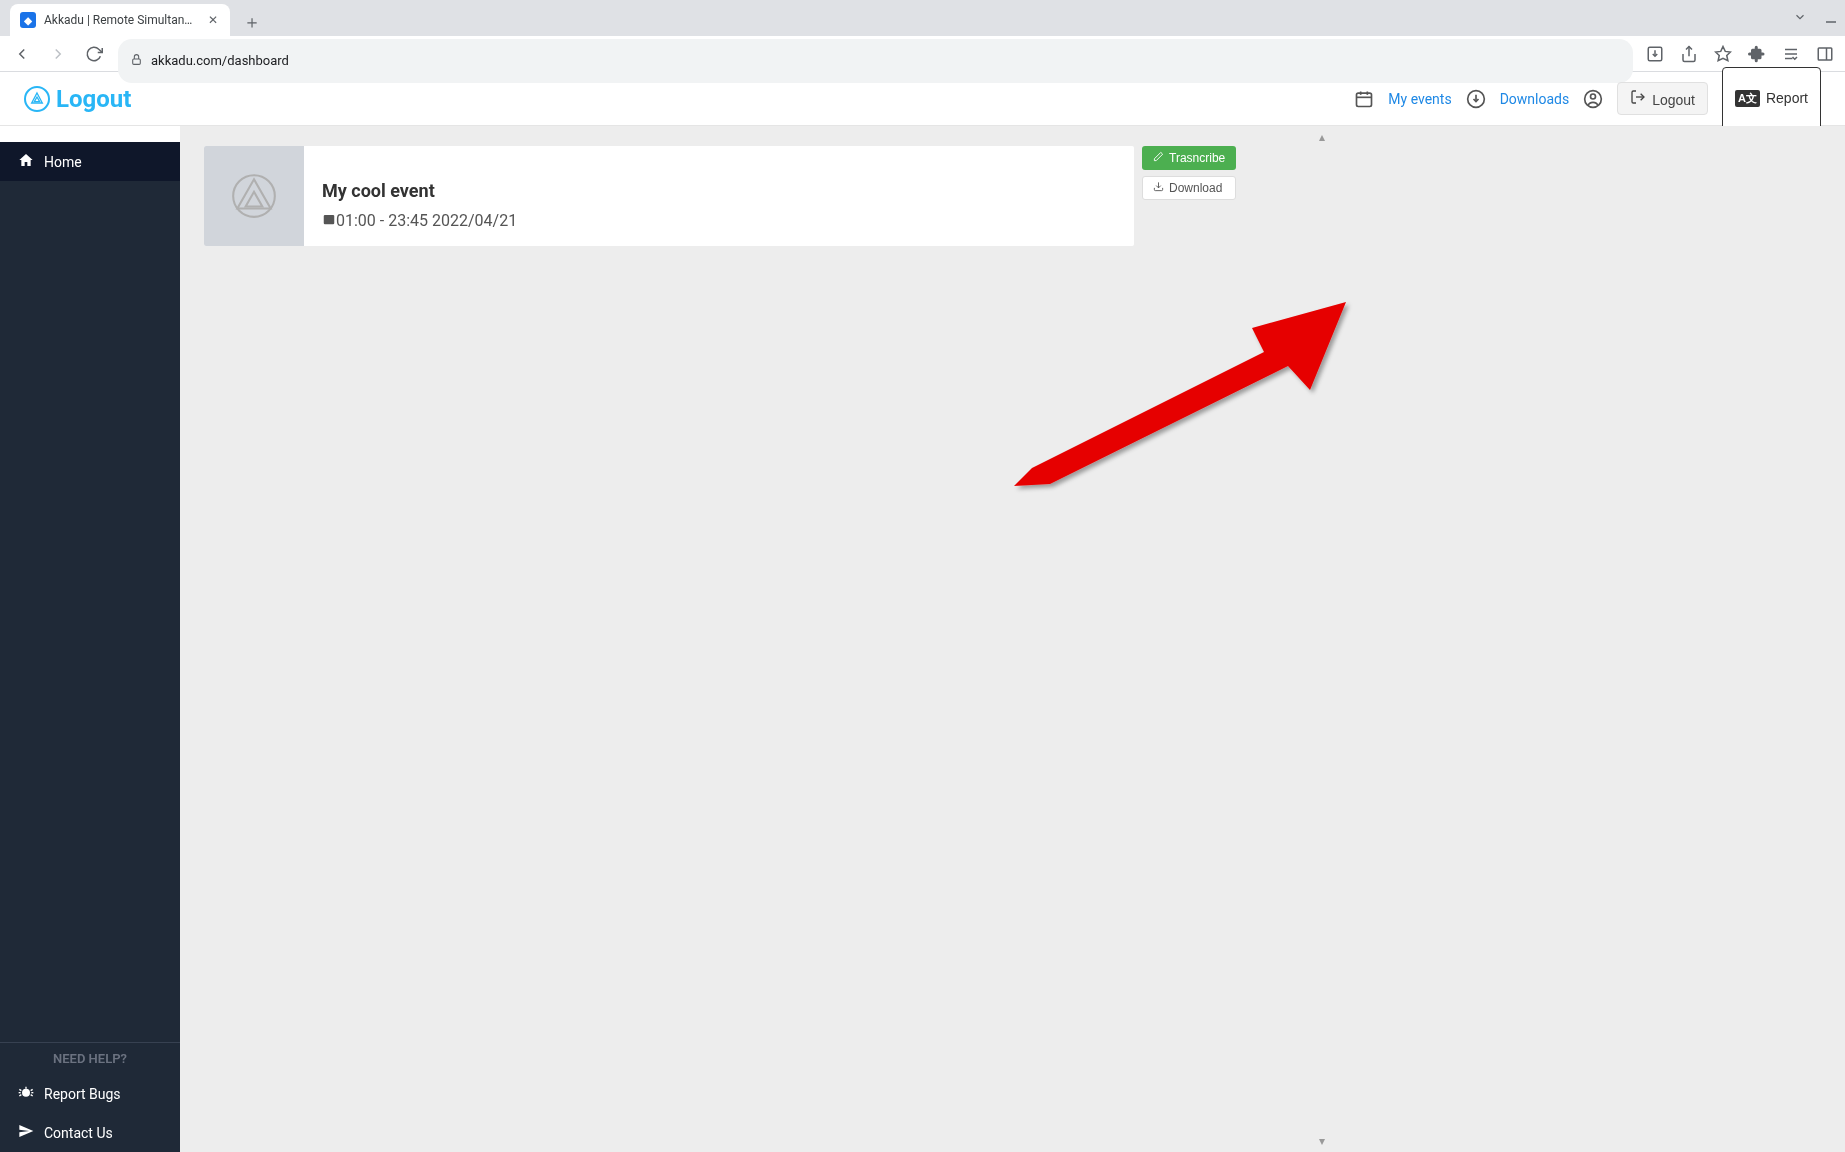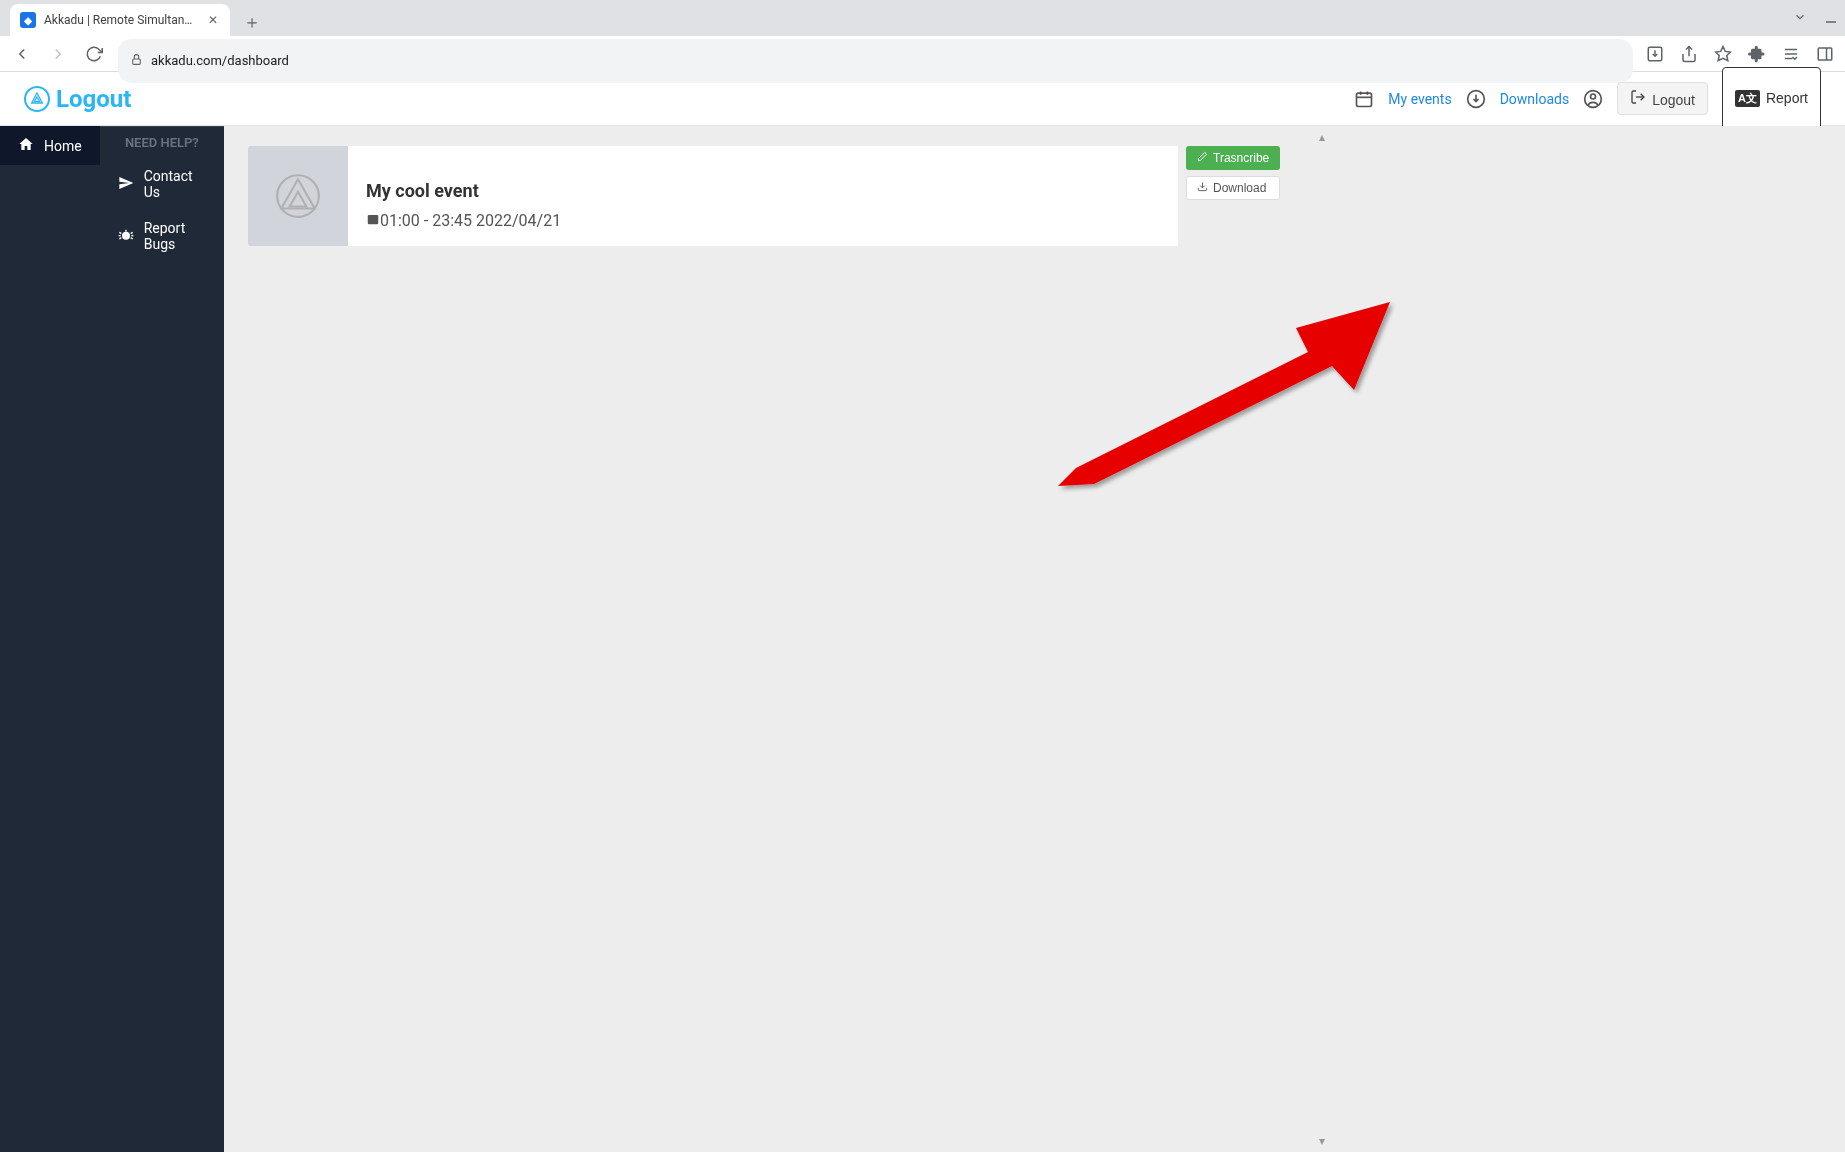--- a/index.html
+++ b/index.html
@@ -28,21 +28,21 @@
   .brand-icon { width: 26px; height: 26px; border: 2px solid #29b6f6; border-radius: 50%; display: flex; align-items: center; justify-content: center; font-size: 14px; }
   .header-right { display: flex; align-items: center; gap: 14px; }
   .header-link { display: flex; align-items: center; gap: 6px; font-size: 14px; cursor: pointer; }
   .header-link.blue { color: #1e88e5; }
   .header-icon-btn { width: 20px; height: 20px; display:flex; align-items:center; justify-content:center; color:#555; }
   .logout-btn { background: #f4f4f4; border: 1px solid #e0e0e0; border-radius: 4px; padding: 6px 12px; display: flex; align-items: flex-end; gap: 6px; font-size: 14px; color: #444; cursor: pointer; }
   .lang-btn { border: 1px solid #333; border-radius: 4px; padding: 22px 12px; display: flex; align-items: flex-start; gap: 6px; font-size: 14px; color: #333; cursor: pointer; background:#fff; }
   
   
   .app-body { display: flex; height: calc(1152px - 36px - 36px - 54px); }
-  .sidebar { width: 224px; background: #1f2937; color: #fff; display: flex; flex-direction: row; }
+  .sidebar { width: 180px; background: #1f2937; color: #fff; display: flex; flex-direction: column; margin-top: 16px; }
   .sidebar-top { flex: 1; }
   .sidebar-item { padding: 10px 18px; display: flex; align-items: center; gap: 10px; cursor: pointer; font-size: 14px; }
   .sidebar-item.active { background: #0f172a; }
   .sidebar-bottom { }
   .need-help { text-align: center; padding: 8px; color: #6b7280; font-size: 13px; font-weight: 600; border-top: 1px solid #374151; }
   
   .main { flex: 1; background: #ededed; position: relative; }
   .content-wrap { margin: 20px 24px; position: relative; }
   
   .event-row { display: flex; gap: 8px; align-items: flex-start; }
@@ -219,42 +219,42 @@
         <span>
           <svg width="16" height="16" viewBox="0 0 24 24" fill="currentColor">
               <path d="M12 3l10 9h-3v9h-5v-6h-4v6H5v-9H2z"></path>
             </svg>
         </span>
         <span>Home</span>
       </div>
     </div>
     <div class="sidebar-bottom">
       <div class="need-help">NEED HELP?</div>
-      <div class="sidebar-item">
-        <span>
-          <svg width="16" height="16" viewBox="0 0 24 24" fill="currentColor">
-              <path d="M2 21l21-9L2 3v7l15 2-15 2z"></path>
-            </svg>
-        </span>
-        <span>Contact Us</span>
-      </div>
       <div class="sidebar-item">
         <span>
           <svg width="16" height="16" viewBox="0 0 24 24" fill="currentColor">
               <circle cx="12" cy="13" r="6"></circle>
               <line x1="12" y1="7" x2="12" y2="4" stroke="currentColor" stroke-width="2"></line>
               <line x1="5" y1="10" x2="2" y2="8" stroke="currentColor" stroke-width="2"></line>
               <line x1="19" y1="10" x2="22" y2="8" stroke="currentColor" stroke-width="2"></line>
               <line x1="5" y1="16" x2="2" y2="18" stroke="currentColor" stroke-width="2"></line>
               <line x1="19" y1="16" x2="22" y2="18" stroke="currentColor" stroke-width="2"></line>
               <line x1="4" y1="13" x2="1" y2="13" stroke="currentColor" stroke-width="2"></line>
               <line x1="20" y1="13" x2="23" y2="13" stroke="currentColor" stroke-width="2"></line>
             </svg>
         </span>
         <span>Report Bugs</span>
+      </div>
+      <div class="sidebar-item">
+        <span>
+          <svg width="16" height="16" viewBox="0 0 24 24" fill="currentColor">
+              <path d="M2 21l21-9L2 3v7l15 2-15 2z"></path>
+            </svg>
+        </span>
+        <span>Contact Us</span>
       </div>
     </div>
   </div>
 
   <div class="main">
     <div class="scroll-hint" style="top:4px; right:520px;">▴</div>
     <div class="scroll-hint" style="bottom:4px; right:520px;">▾</div>
 
     <div class="content-wrap">
       <div class="event-row">

